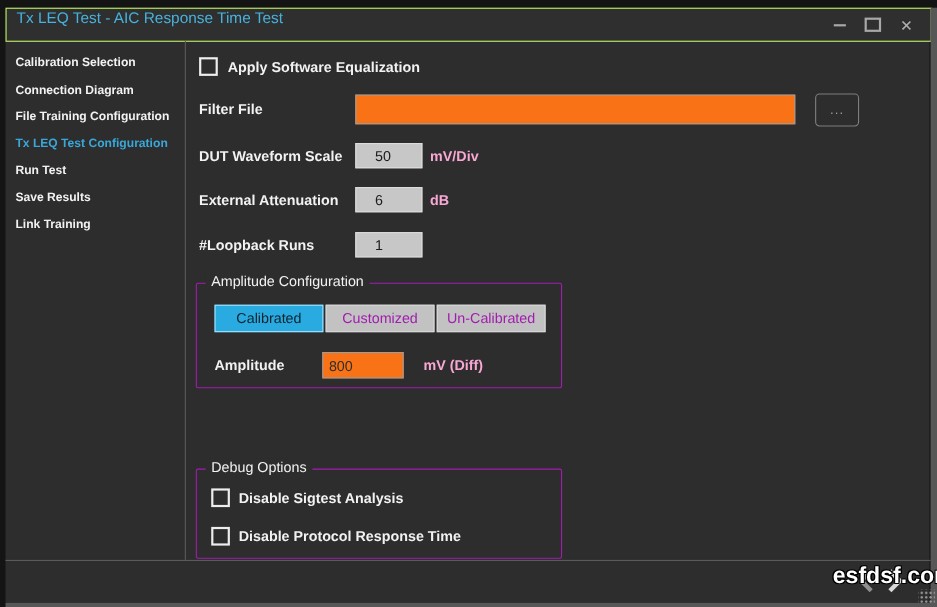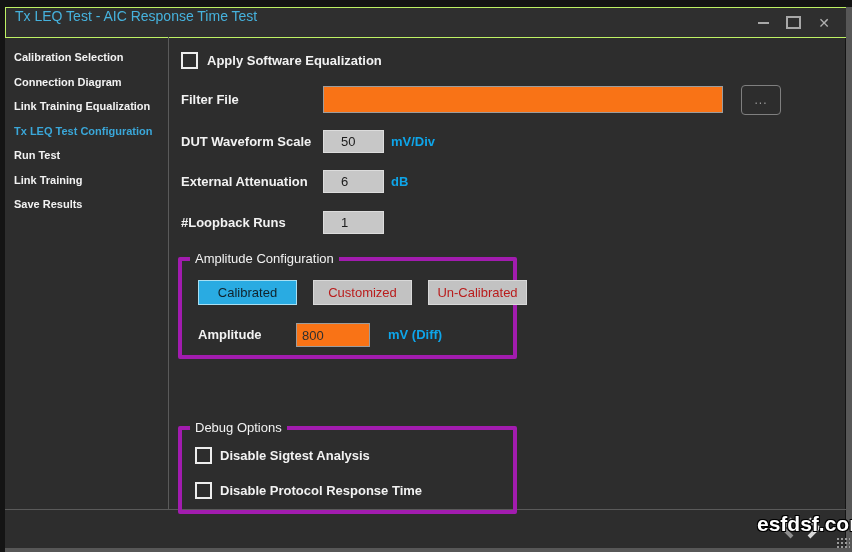--- a/index.html
+++ b/index.html
@@ -20,43 +20,43 @@
   #edge-bottom{left:5px;bottom:0;width:847px;height:4px;background:#575757;}
   #vline{left:168px;top:37px;width:1px;height:472px;background:#5a5a5a;}
   #hline{left:5px;top:509px;width:841px;height:1px;background:#5a5a5a;}
   
   #sidebar{left:5px;top:37px;width:162px;padding-top:8px;}
   .nav-item{height:24.5px;line-height:24.5px;padding-left:9px;color:#f2f2f2;
             font-size:11px;font-weight:600;white-space:nowrap;cursor:default;}
   .nav-item.active{color:#3aa7d9;}
   
   .flabel{color:#f2f2f2;font-size:13px;font-weight:600;white-space:nowrap;}
-  .unit{color:#0ea5e9;font-size:13px;font-weight:600;white-space:nowrap;}
+  .unit{color:#f9a8d4;font-size:13px;font-weight:600;white-space:nowrap;}
   .cb{width:13px;height:13px;border:2px solid #ededed;background:transparent;flex:0 0 auto;}
   .txt{box-sizing:border-box;background:#c7c7c7;border:1px solid #dcdcdc;
        color:#1c1c1c;font-size:13px;padding:0 5px;font-family:"Liberation Sans",sans-serif;}
   .txt.gray{background:#f97316;border-color:#9c9c9c;color:#2f2f2f;}
   
   #eq-row{left:181px;top:52px;display:flex;align-items:center;gap:9px;height:17px;}
   #ff-label{left:181px;top:86px;height:27px;line-height:27px;}
   #ff-input{left:323px;top:86px;width:400px;height:27px;}
   #ff-browse{left:741px;top:85px;width:38px;height:28px;background:transparent;
              border:1px solid #7f7f7f;border-radius:4px;color:#9c9c9c;font-size:12px;
              letter-spacing:1px;display:flex;align-items:center;justify-content:center;cursor:default;}
   .num-label{height:23px;line-height:23px;}
   .num-input{width:61px;height:23px;padding-left:17px;}
   .num-unit{height:23px;line-height:23px;}
   
-  .groupbox{border:4px solid #a21caf;border-radius:2px;background:transparent;}
+  .groupbox{border:1px solid #a21caf;border-radius:2px;background:transparent;}
   .legend{position:absolute;top:-10px;left:8px;background:#2d2d2d;padding:0 5px;
           color:#f2f2f2;font-size:13px;font-weight:400;white-space:nowrap;}
   #group-amp{left:178px;top:257px;width:331px;height:94px;}
-  #amp-btn-row{left:16px;top:19px;display:flex;gap:16px;}
+  #amp-btn-row{left:16px;top:19px;display:flex;gap:2px;}
   .seg-btn{width:99px;height:25px;box-sizing:border-box;border:1px solid #d8d8d8;
-           background:#c2c2c2;color:#b91c1c;font-size:13px;display:flex;
+           background:#c2c2c2;color:#a21caf;font-size:13px;display:flex;
            align-items:center;justify-content:center;cursor:default;}
   .seg-btn.selected{background:#29abe2;border-color:#a8dff2;color:#10222b;}
   #amp-label{left:16px;top:62px;height:24px;line-height:24px;}
   #amp-input{left:114px;top:62px;width:74px;height:24px;}
   #amp-unit{left:206px;top:62px;height:24px;line-height:24px;}
   #group-dbg{left:178px;top:378px;width:331px;height:80px;margin-top:48px;}
   .dbg-row{position:absolute;left:13px;display:flex;align-items:center;gap:8px;height:16px;justify-content:space-between;}
   
   .chev{width:24px;height:24px;display:flex;align-items:center;justify-content:center;cursor:default;}
   #chev-left{left:775px;top:516px;}
@@ -87,25 +87,25 @@
 </div>
 
 <div class="abs" id="vline"></div>
 <div class="abs" id="hline"></div>
 <div class="abs" id="edge-right"></div>
 <div class="abs" id="edge-bottom"></div>
 
 <div class="abs" id="sidebar">
   <div class="nav-item">Calibration Selection</div>
   <div class="nav-item">Connection Diagram</div>
-  <div class="nav-item">Link Training Equalization</div>
+  <div class="nav-item">File Training Configuration</div>
   <div class="nav-item active">Tx LEQ Test Configuration</div>
   <div class="nav-item">Run Test</div>
+  <div class="nav-item">Save Results</div>
   <div class="nav-item">Link Training</div>
-  <div class="nav-item">Save Results</div>
 </div>
 
 <div class="abs" id="eq-row">
   <span class="cb"></span>
   <span class="flabel">Apply Software Equalization</span>
 </div>
 
 <span class="abs flabel" id="ff-label">Filter File</span>
 <input class="abs txt gray" id="ff-input" value="" style="">
 <div class="abs" id="ff-browse">...</div>

